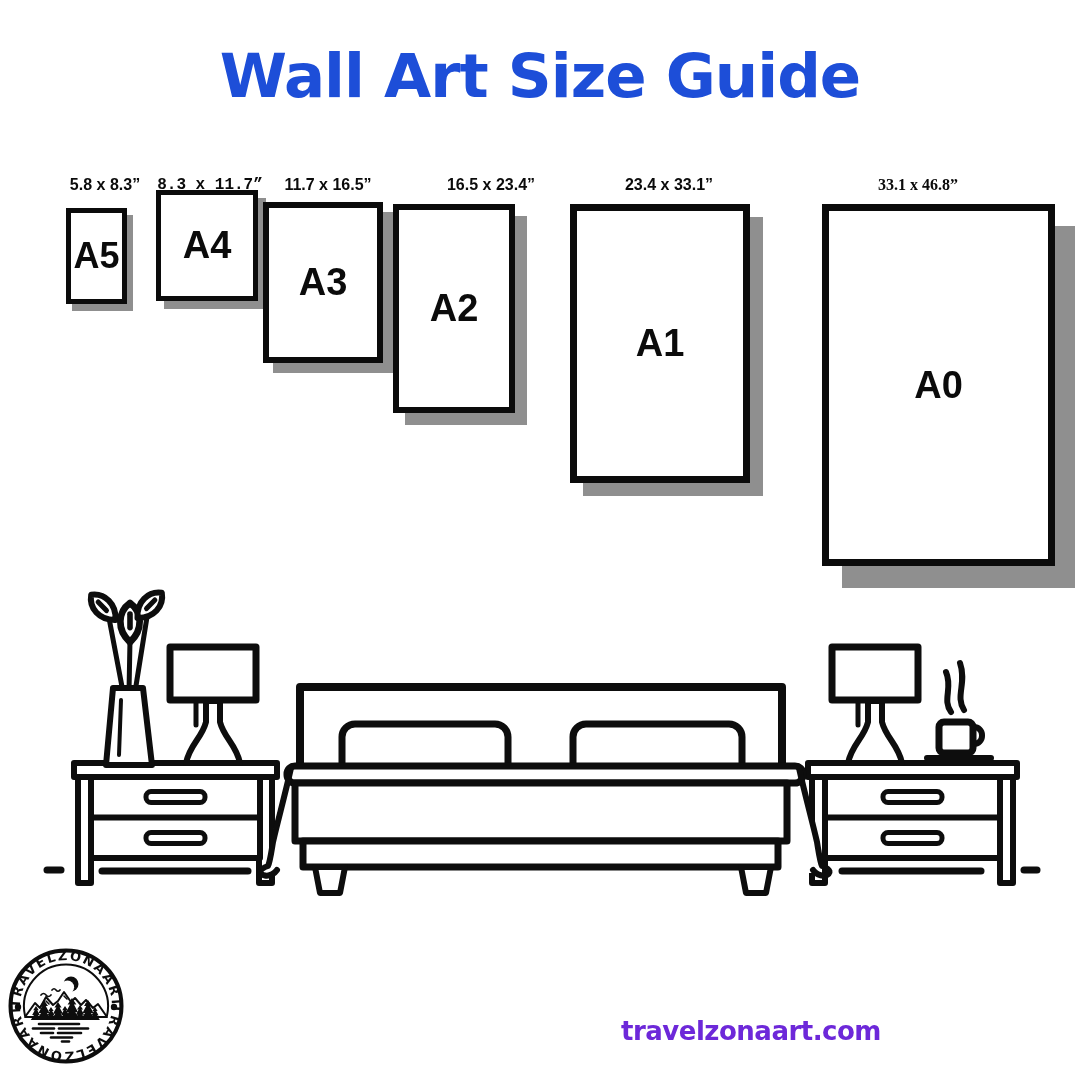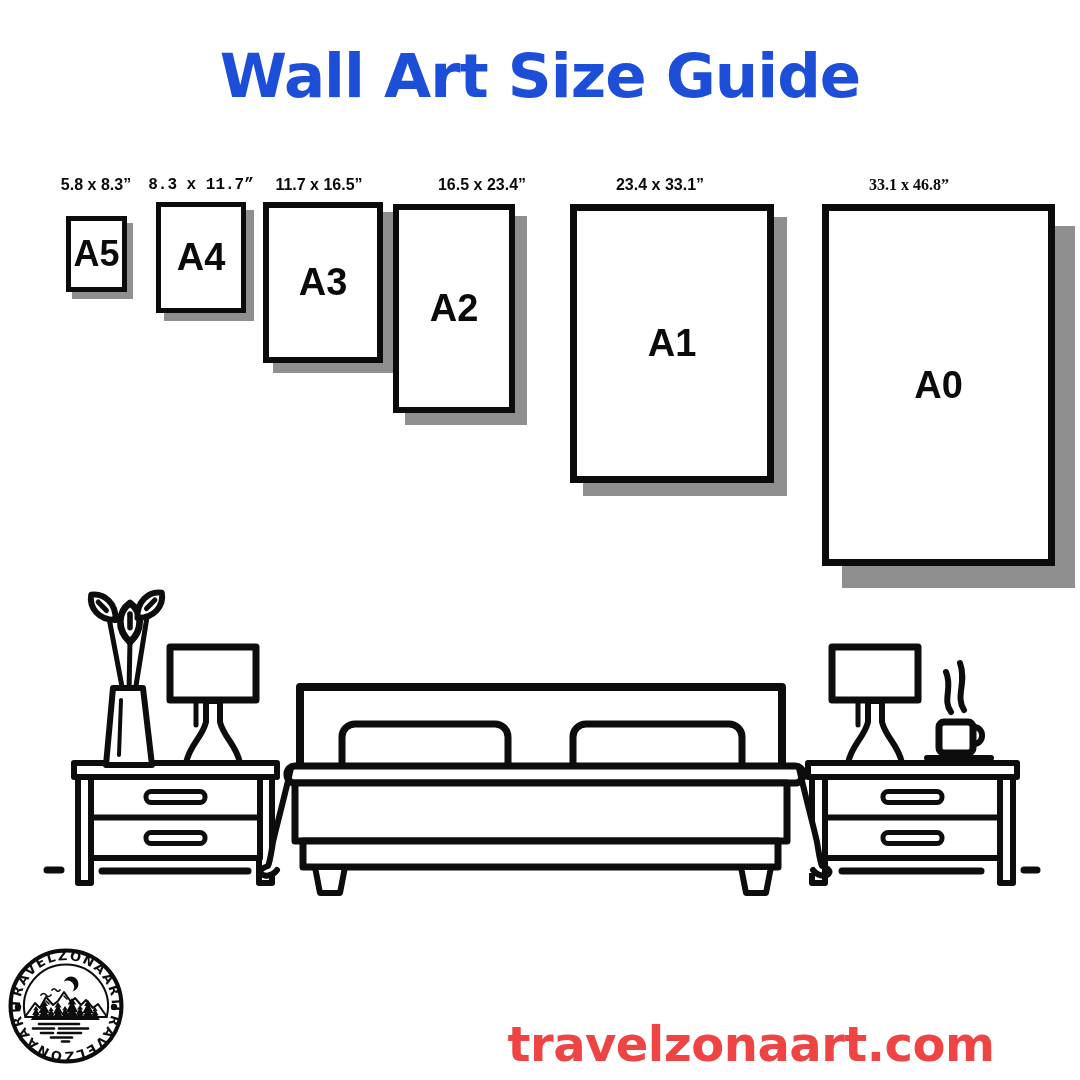--- a/index.html
+++ b/index.html
@@ -33,47 +33,47 @@
     display:flex;align-items:center;justify-content:center;
   }
   .poster .code{
     font-family:"Liberation Sans",sans-serif;
     font-weight:bold;font-size:38px;color:#0b0b0b;
   }
   .size-label{
     position:absolute;top:176px;
     transform:translateX(-50%);
     font-family:"Liberation Sans",sans-serif;
-    font-weight:bold;font-size:16px;white-space:nowrap;color:#0b0b0b;
-  }
-  .p-a5{left:66px;top:216px;width:61px;height:76px;border-width:5px;box-shadow:6px 7px 0 var(--shadow);justify-content:center;}
-  .p-a4{left:156px;top:202px;width:90px;height:111px;border-width:5px;box-shadow:8px 8px 0 var(--shadow);}
+    font-weight:bold;font-size:16px;white-space:nowrap;color:#0b0b0b;margin-left:9px;
+  }
+  .p-a5{left:66px;top:208px;width:61px;height:96px;border-width:5px;box-shadow:6px 7px 0 var(--shadow);justify-content:center;}
+  .p-a4{left:156px;top:190px;width:102px;height:111px;border-width:5px;box-shadow:8px 8px 0 var(--shadow);}
   .p-a3{left:263px;top:202px;width:120px;height:161px;border-width:6px;box-shadow:10px 10px 0 var(--shadow);}
   .p-a2{left:393px;top:204px;width:122px;height:209px;border-width:6px;box-shadow:12px 12px 0 var(--shadow);}
-  .p-a1{left:570px;top:204px;width:204px;height:279px;border-width:7px;box-shadow:13px 13px 0 var(--shadow);justify-content:center;}
+  .p-a1{left:570px;top:204px;width:180px;height:279px;border-width:7px;box-shadow:13px 13px 0 var(--shadow);justify-content:center;}
   .p-a0{left:782px;top:204px;width:233px;height:362px;border-width:7px;box-shadow:20px 22px 0 var(--shadow);margin-left:40px;}
   .l-a5{left:96px;}  .l-a4{left:201px;font-family:Liberation Mono, monospace;} .l-a3{left:319px;}
   .l-a2{left:482px;} .l-a1{left:660px;} .l-a0{left:909px;font-family:Liberation Serif, serif;}
   .p-a5 .code{font-size:36px;}
   
   .scene{position:absolute;left:0;top:570px;width:1080px;height:330px;}
   .scene *{vector-effect:none;}
   
   .logo{position:absolute;left:4px;top:944px;width:124px;height:124px;}
   .logo text{
     font-family:"DejaVu Sans",sans-serif;font-weight:bold;
     font-size:13px;letter-spacing:1.8px;fill:var(--ink);
   }
   
   .website{
     position:absolute;top:1016px;left:751px;
     transform:translateX(-50%);
     font-family:"DejaVu Sans",sans-serif;
-    font-weight:bold;font-size:48px;letter-spacing:-0.5px;
-    color:#ef4444;white-space:nowrap;
+    font-weight:bold;font-size:26px;letter-spacing:-0.5px;
+    color:#6d28d9;white-space:nowrap;
   }
 </style>
 </head>
 <body>
 
 <div class="title">Wall Art Size Guide</div>
 
 <div class="size-label l-a5">5.8 x 8.3”</div>
 <div class="size-label l-a4">8.3 x 11.7”</div>
 <div class="size-label l-a3">11.7 x 16.5”</div>

